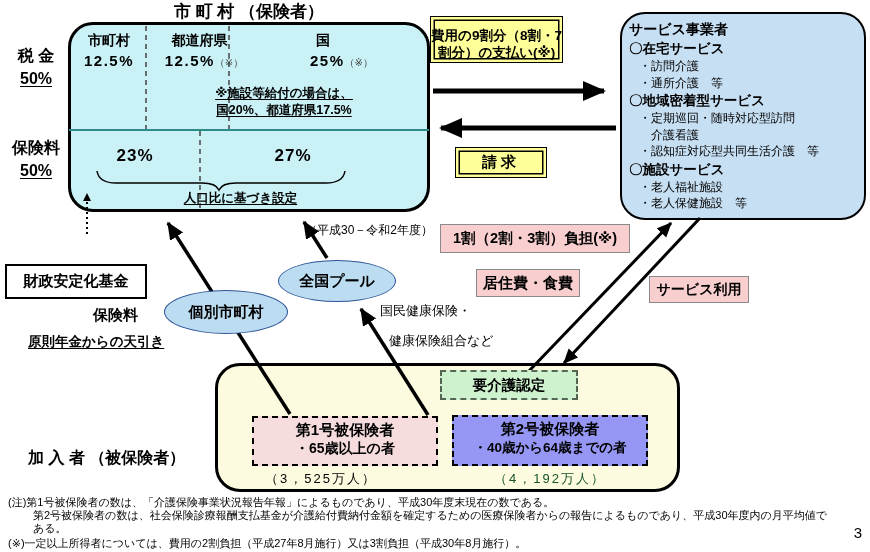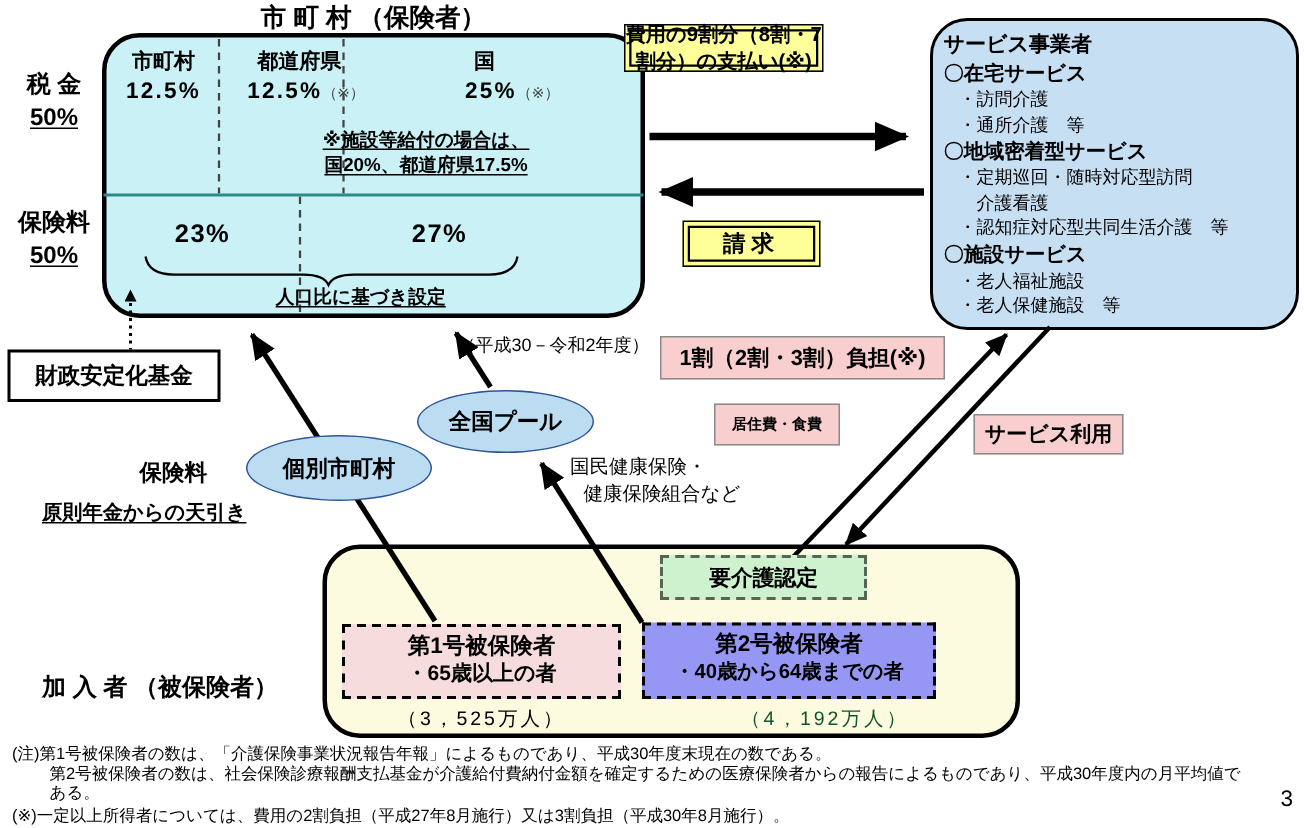--- a/index.html
+++ b/index.html
@@ -24,26 +24,26 @@
           display:flex; align-items:center; justify-content:center; text-align:center; }
 
   
   .pink { background:#F8CECE; border:1px solid #8a8a8a; display:flex; align-items:center; justify-content:center; }
 
   
   .ellipse { border-radius:50%; background:#BCDCF2; border:1.5px solid #2F5597;
              display:flex; align-items:center; justify-content:center; }
 
   
-  .dashed { border:2px dashed #000; text-align:center; }
+  .dashed { border:2px dashed #000; text-align:center;margin-left:24px; }
   .no1 { background:#F6DCDC; }
   .no2 { background:#9697F5; }
   .cert{ background:#CDF2CD; border:2px dashed #556655; display:flex; align-items:center; justify-content:center; }
 
-  .fund { background:#fff; border:2px solid #000; display:flex; align-items:center; justify-content:center; }
+  .fund { background:#fff; border:2px solid #000; display:flex; align-items:center; justify-content:center;margin-top:31px; }
 
   .note-sm { font-size:10px; color:#444; }
   .fs11 { font-size:11px; }
   .provider-box .cat  { font-size:13.5px; font-weight:bold; line-height:19px; }
   .provider-box .item { font-size:12px; padding-left:10px; line-height:16.5px; }
   .provider-box .item2{ font-size:12px; padding-left:22px; line-height:16.5px; }
   .provider-box .ttl  { font-size:14px; font-weight:bold; line-height:20px; }
   svg { position:absolute; left:0; top:0; }
 </style>
 </head>
@@ -106,21 +106,21 @@
   <div class="abs z3 b ctr ul" style="left:188px; top:85px; width:192px; font-size:12.5px;">※施設等給付の場合は、</div>
   <div class="abs z3 b ctr ul" style="left:188px; top:102px; width:192px; font-size:12.5px;">国20%、都道府県17.5%</div>
   <div class="abs z3 b ctr" style="left:100px; top:146px; width:70px; font-size:17px; letter-spacing:1px;">23%</div>
   <div class="abs z3 b ctr" style="left:258px; top:146px; width:70px; font-size:17px; letter-spacing:1px;">27%</div>
   <div class="abs z3 b ctr ul" style="left:168px; top:190px; width:145px; font-size:12.5px;text-align:center;">人口比に基づき設定</div>
 
   <div class="abs z3 fund b" style="left:5px; top:233px; width:142px; height:35px; font-size:15px;">
     <span>財政安定化基金</span>
   </div>
 
-  <div class="abs z3 ybox" style="left:416px; top:16px; width:133px; height:32px;">
+  <div class="abs z3 ybox" style="left:430px; top:16px; width:133px; height:47px;align-items:flex-end;">
     <div class="b" style="font-size:13.5px; line-height:1.3;">
       <div>費用の9割分（8割・7</div>
       <div>割分）の支払い(※)</div>
     </div>
   </div>
   <div class="abs z3 ybox b" style="left:455px; top:147px; width:92px; height:31px; font-size:15px; letter-spacing:4px;">
     <span>請求</span>
   </div>
 
   <div class="abs z1 provider-box">
@@ -133,40 +133,40 @@
     <div class="item2">介護看護</div>
     <div class="item">・認知症対応型共同生活介護　等</div>
     <div class="cat">〇施設サービス</div>
     <div class="item">・老人福祉施設</div>
     <div class="item">・老人保健施設　等</div>
   </div>
 
   <div class="abs z3 pink b" style="left:440px; top:224px; width:190px; height:29px; font-size:14.5px;">
     <span>1割（2割・3割）負担(※)</span>
   </div>
-  <div class="abs z3 pink b" style="left:476px; top:269px; width:84px; height:28px; font-size:10px;">
+  <div class="abs z3 pink b" style="left:476px; top:269px; width:104px; height:28px; font-size:15px;">
     <span>居住費・食費</span>
   </div>
   <div class="abs z3 pink b" style="left:649px; top:276px; width:100px; height:27px; font-size:14px;">
     <span>サービス利用</span>
   </div>
   <div class="abs z3" style="left:305px; top:222px; width:140px; font-size:12px;">（平成30－令和2年度）</div>
 
   <div class="abs z3 ellipse b" style="left:278px; top:260px; width:118px; height:42px; font-size:15px;">
     <span>全国プール</span>
   </div>
   <div class="abs z3 ellipse b" style="left:164px; top:290px; width:124px; height:44px; font-size:15px;">
     <span>個別市町村</span>
   </div>
 
   <div class="abs z3 b" style="left:93px; top:306px; width:70px; font-size:15px;">保険料</div>
   <div class="abs z3 b ul" style="left:28px; top:333px; width:185px; font-size:13.5px;">原則年金からの天引き</div>
   <div class="abs z3" style="left:380px; top:302px; width:135px; font-size:13px; line-height:1.35;">
     <div>国民健康保険・</div>
-    <div style="padding-left:9px;">健康保険組合など</div>
+    <div style="padding-left:9px;margin-top:12px;">健康保険組合など</div>
   </div>
 
   <div class="abs z3 cert b" style="left:440px; top:370px; width:138px; height:30px; font-size:14.5px;">
     <span>要介護認定</span>
   </div>
   <div class="abs z3 dashed no1" style="left:228px; top:416px; width:186px; height:50px; padding-top:3px;">
     <div class="b" style="font-size:15px;">第1号被保険者</div>
     <div class="b" style="font-size:14px;">・65歳以上の者</div>
   </div>
   <div class="abs z3 ctr" style="left:235px; top:470px; width:172px; font-size:13px; letter-spacing:2px;">（3，525万人）</div>

